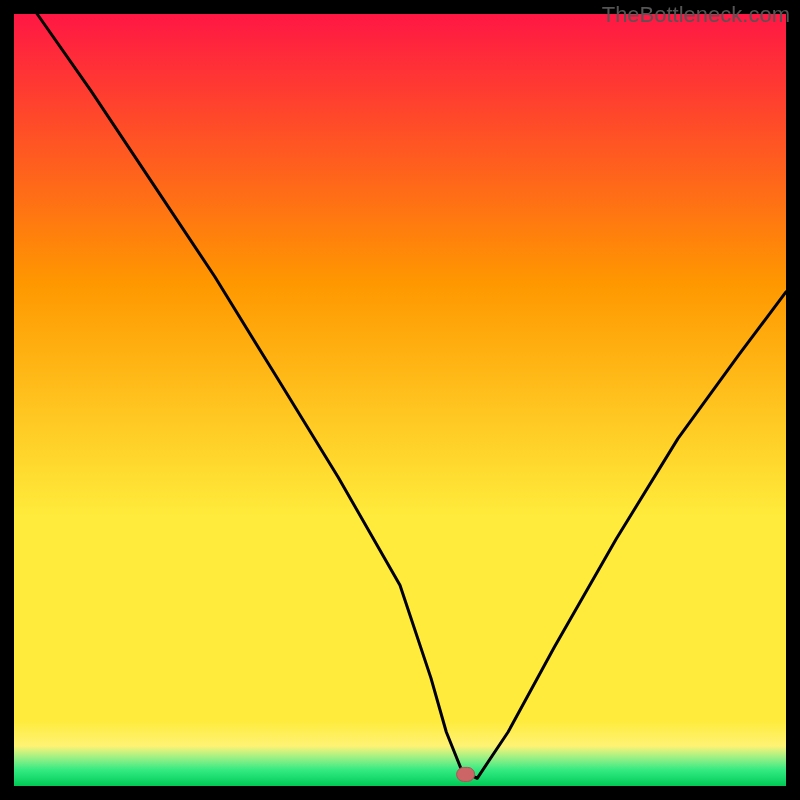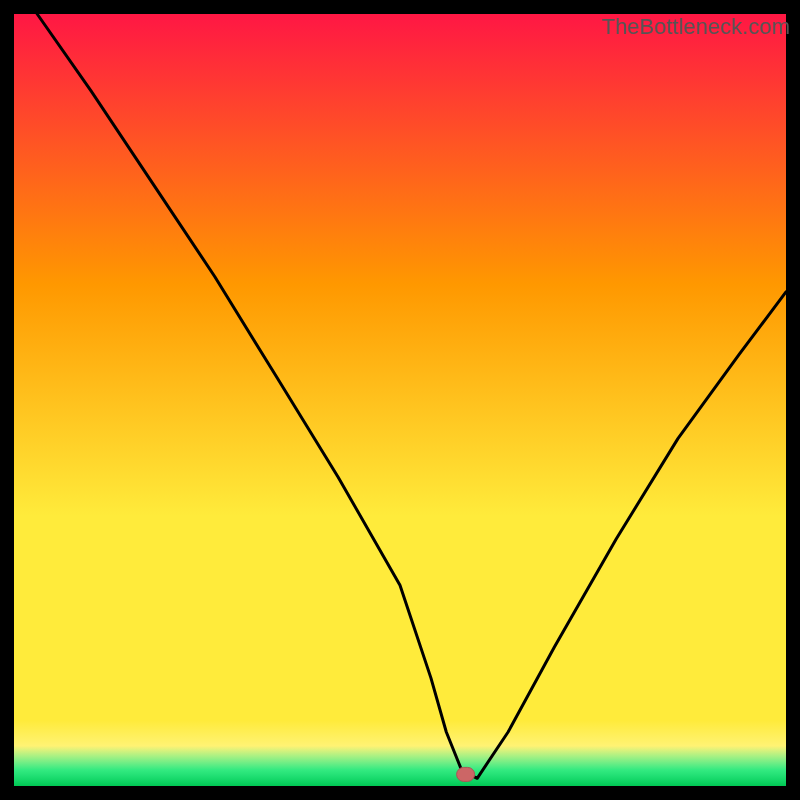--- a/index.html
+++ b/index.html
@@ -12,21 +12,21 @@
     width: 800px;
     height: 800px;
   }
   .chart-container {
     position: relative;
     width: 800px;
     height: 800px;
   }
   .watermark {
     position: absolute;
-    top: 14px;
+    top: 2px;
     right: 10px;
     font-family: Arial, sans-serif;
     font-size: 22px;
     color: #555555;
     font-weight: 500;
     z-index: 10;
   }
   svg {
     display: block;
   }

